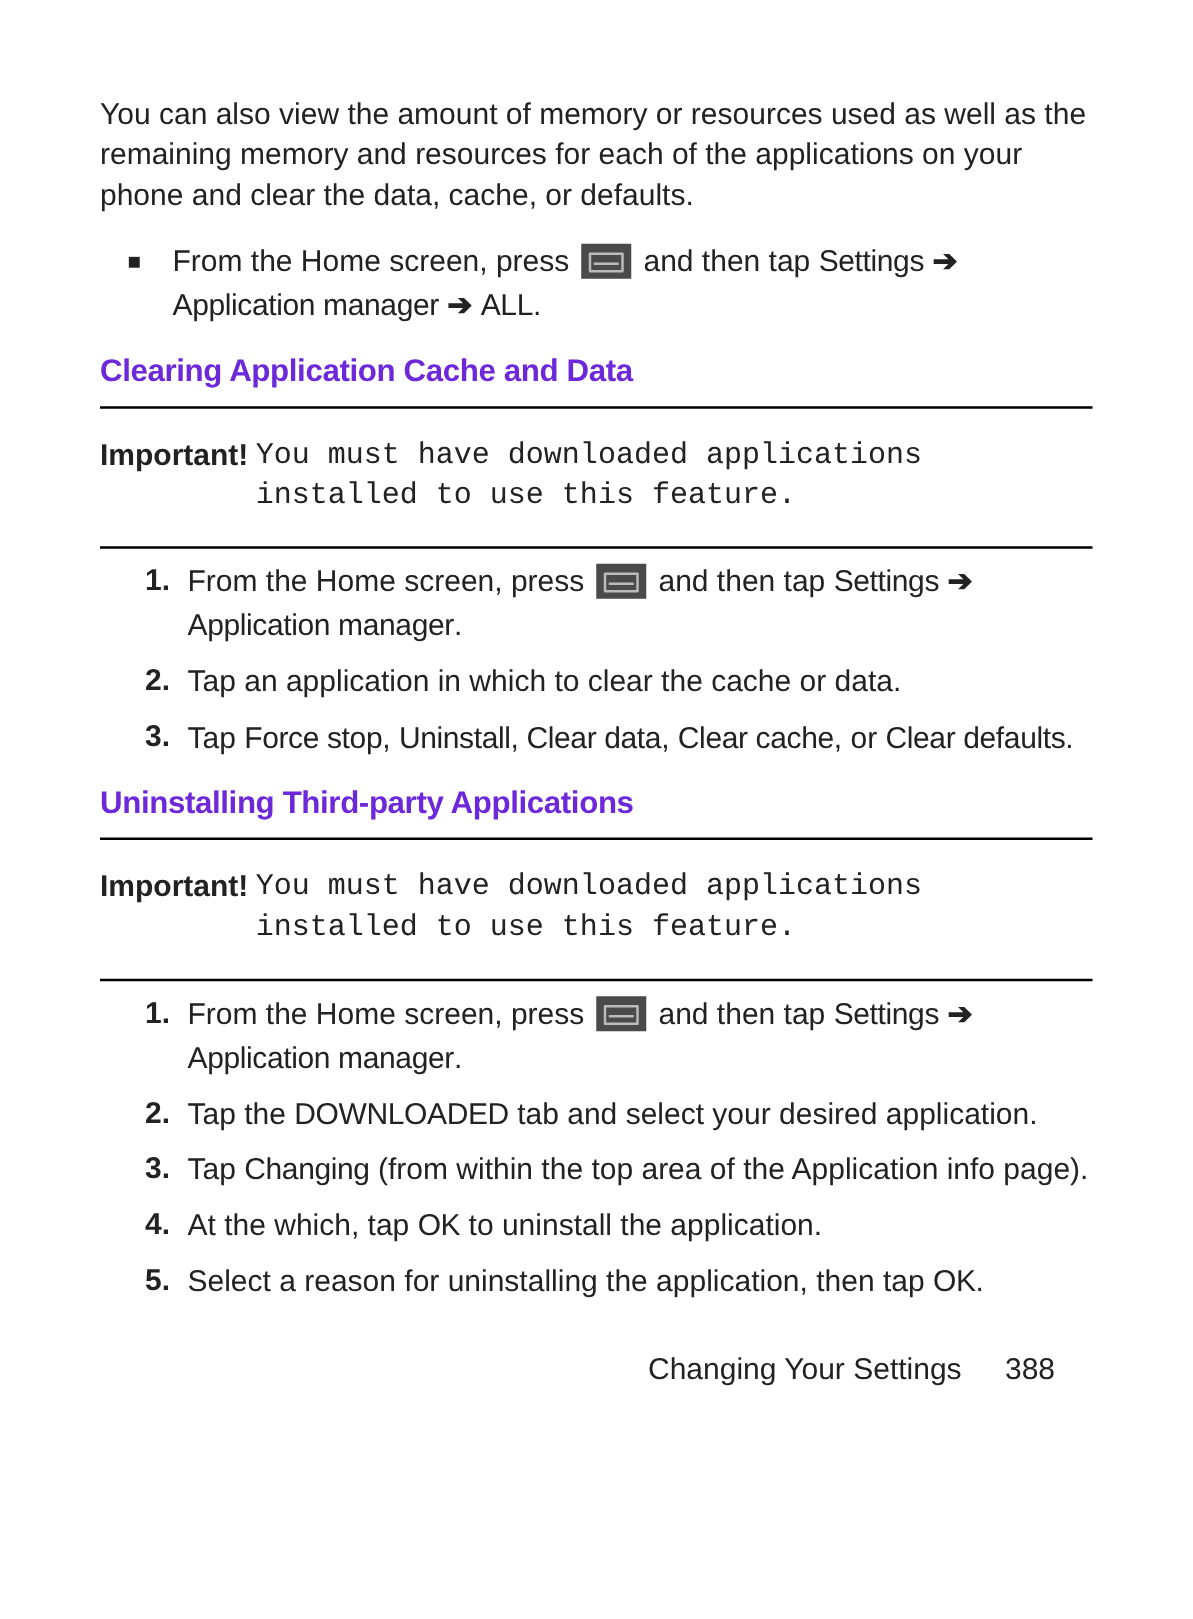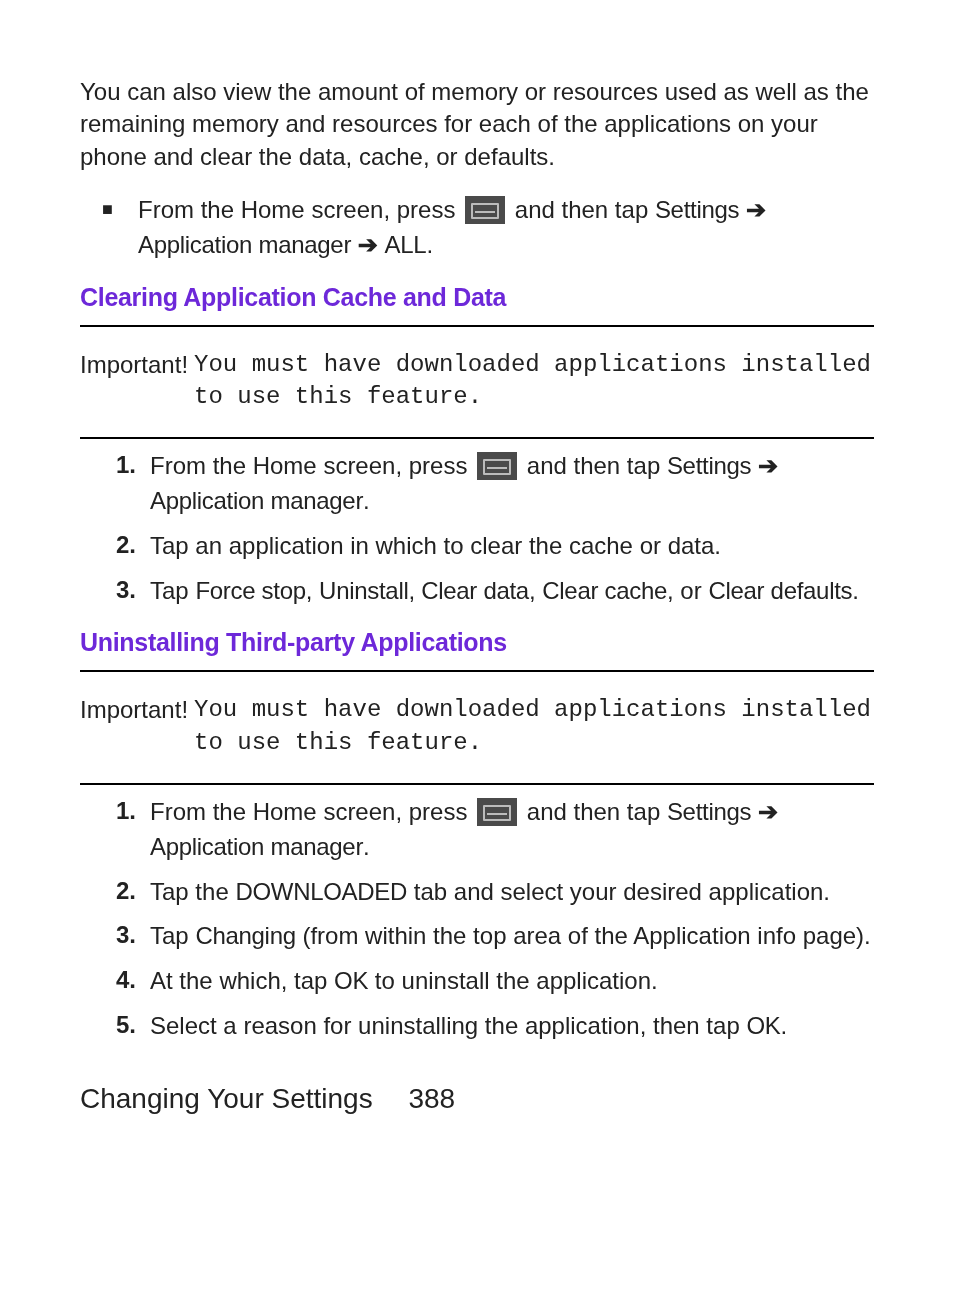--- a/index.html
+++ b/index.html
@@ -40,23 +40,23 @@
   }
   .menu-icon::after {
     content: "";
     position: absolute;
     left: 10px; right: 10px;
     top: 15px;
     border-top: 2px solid #bbb;
   }
   .arrow { font-weight: bold; }
   .important-box { margin: 0; padding: 12px 0 14px 0; display:flex;}
-  .important-label { font-weight: normal; flex: 0 0 auto; padding-right: 6px; font-family: 'Arial Narrow', Arial, sans-serif;}
+  .important-label { font-weight: bold; flex: 0 0 auto; padding-right: 6px; font-family: 'Arial Narrow', Arial, sans-serif;}
   .important-text { flex: 1; font-family: Liberation Mono, monospace; }
-  .footer { margin-top: 36px; text-align: left; padding-right: 30px; font-size: 28px;}
+  .footer { margin-top: 36px; text-align: right; padding-right: 30px; font-size: 24px;}
   .footer .pgnum { display:inline-block; margin-left: 28px;}
 </style>
 </head>
 <body>
 
 <p class="para">You can also view the amount of memory or resources used as well as the remaining memory and resources for each of the applications on your phone and clear the data, cache, or defaults.</p>
 
 <div class="bullet-row">
   <div class="bullet-mark">■</div>
   <div class="item-body">

